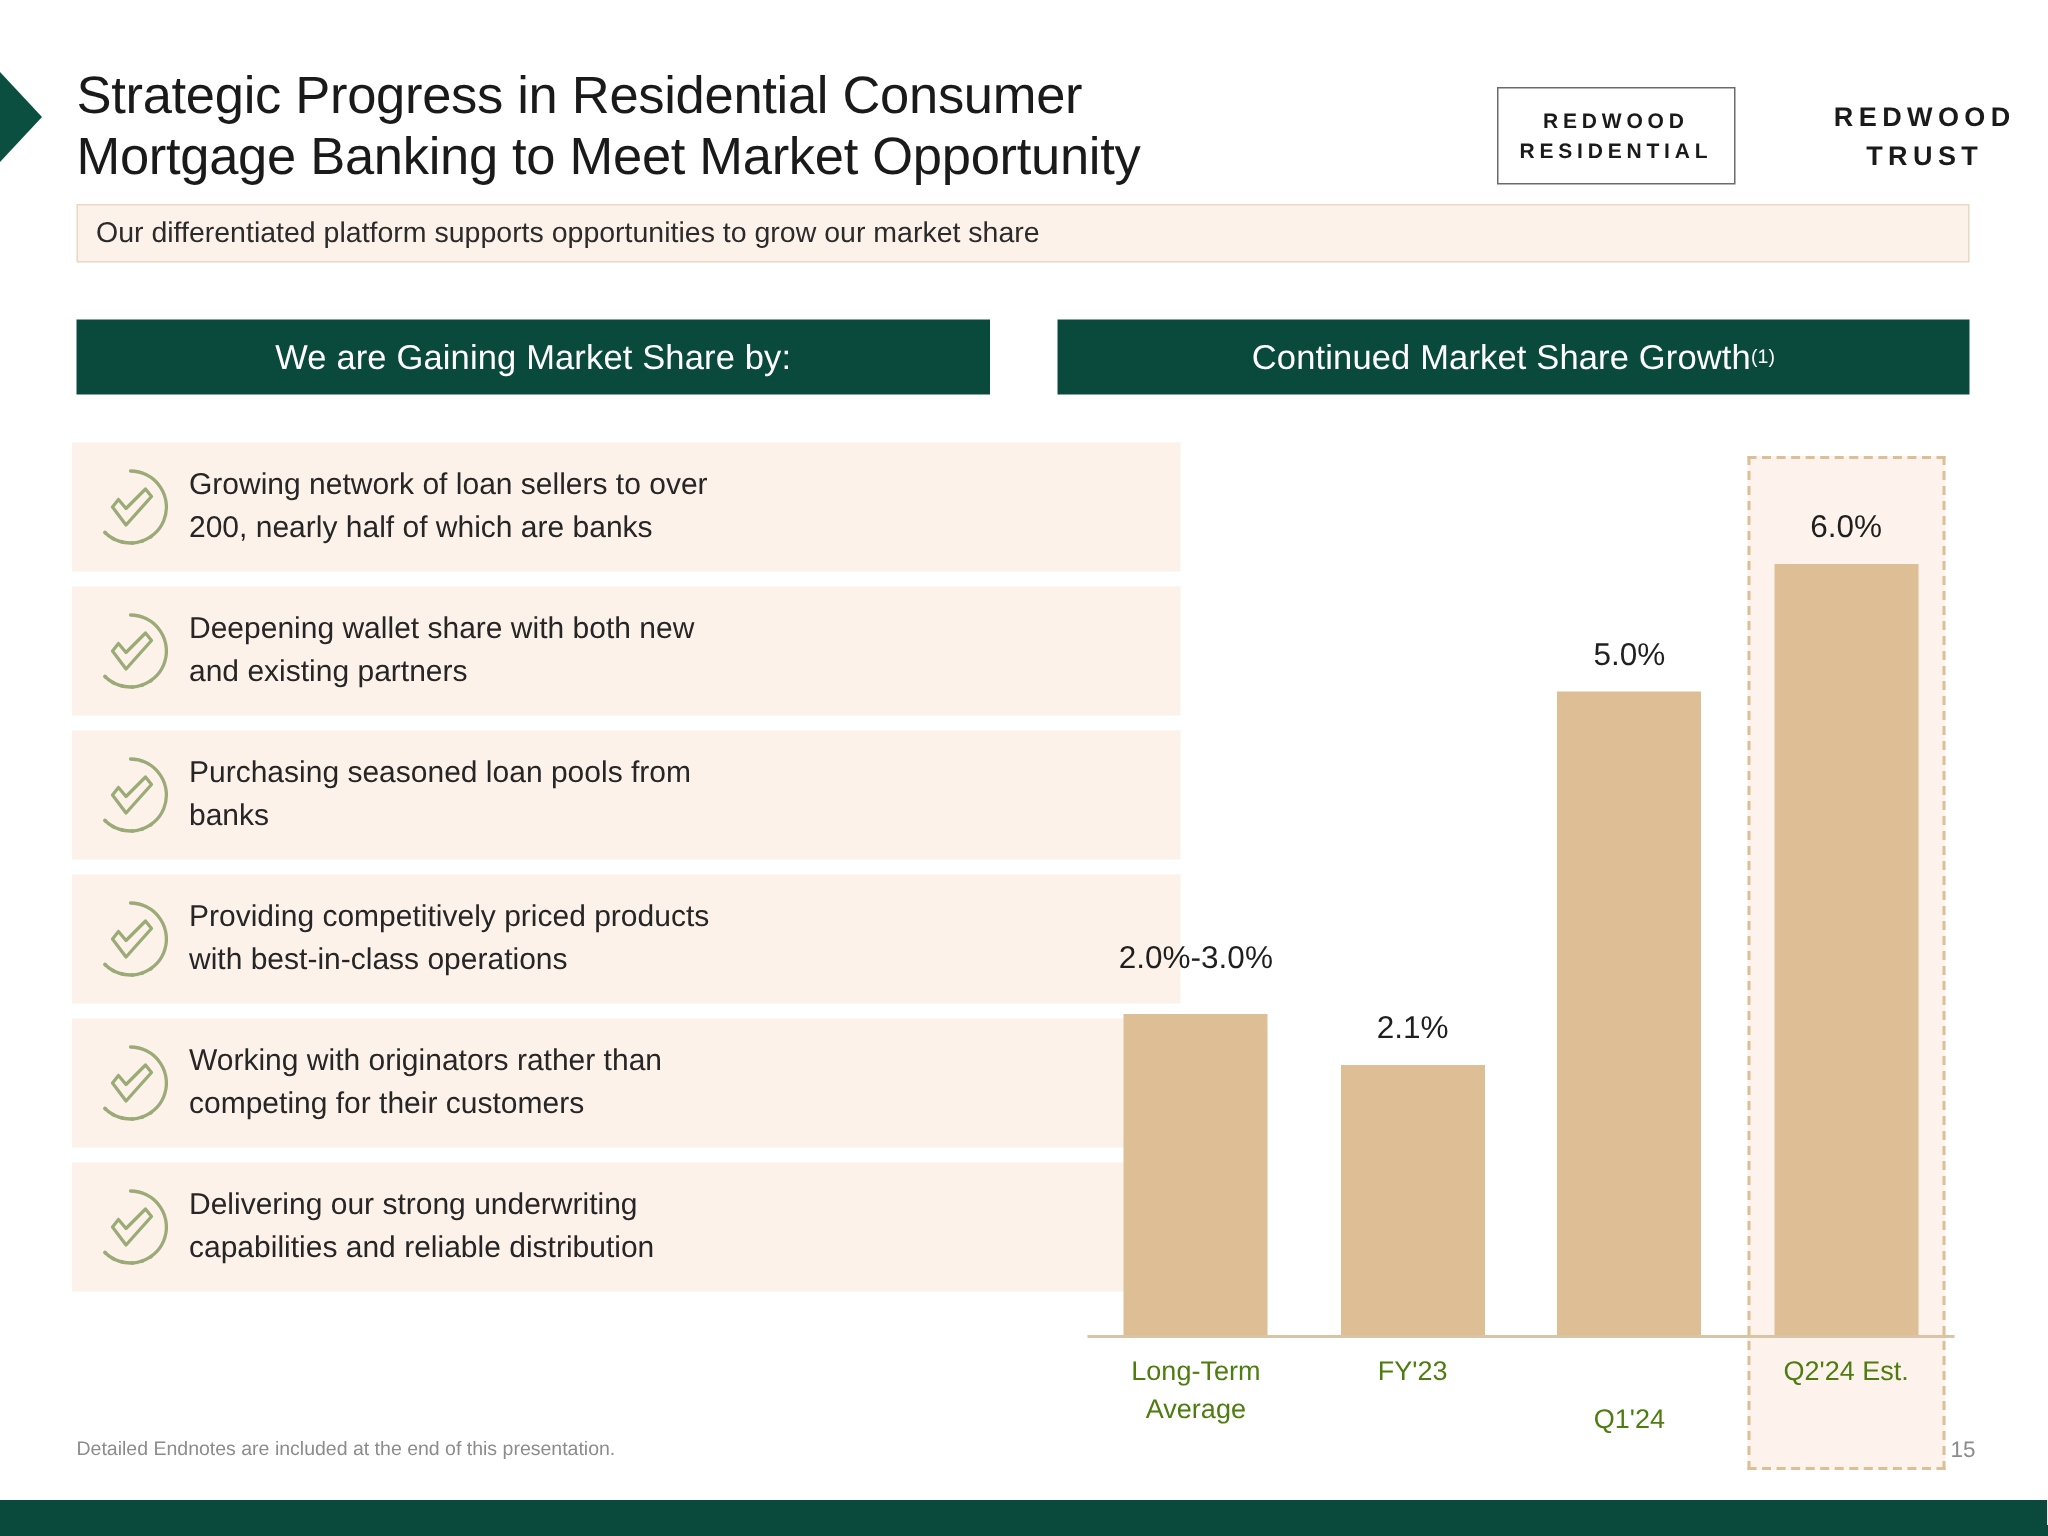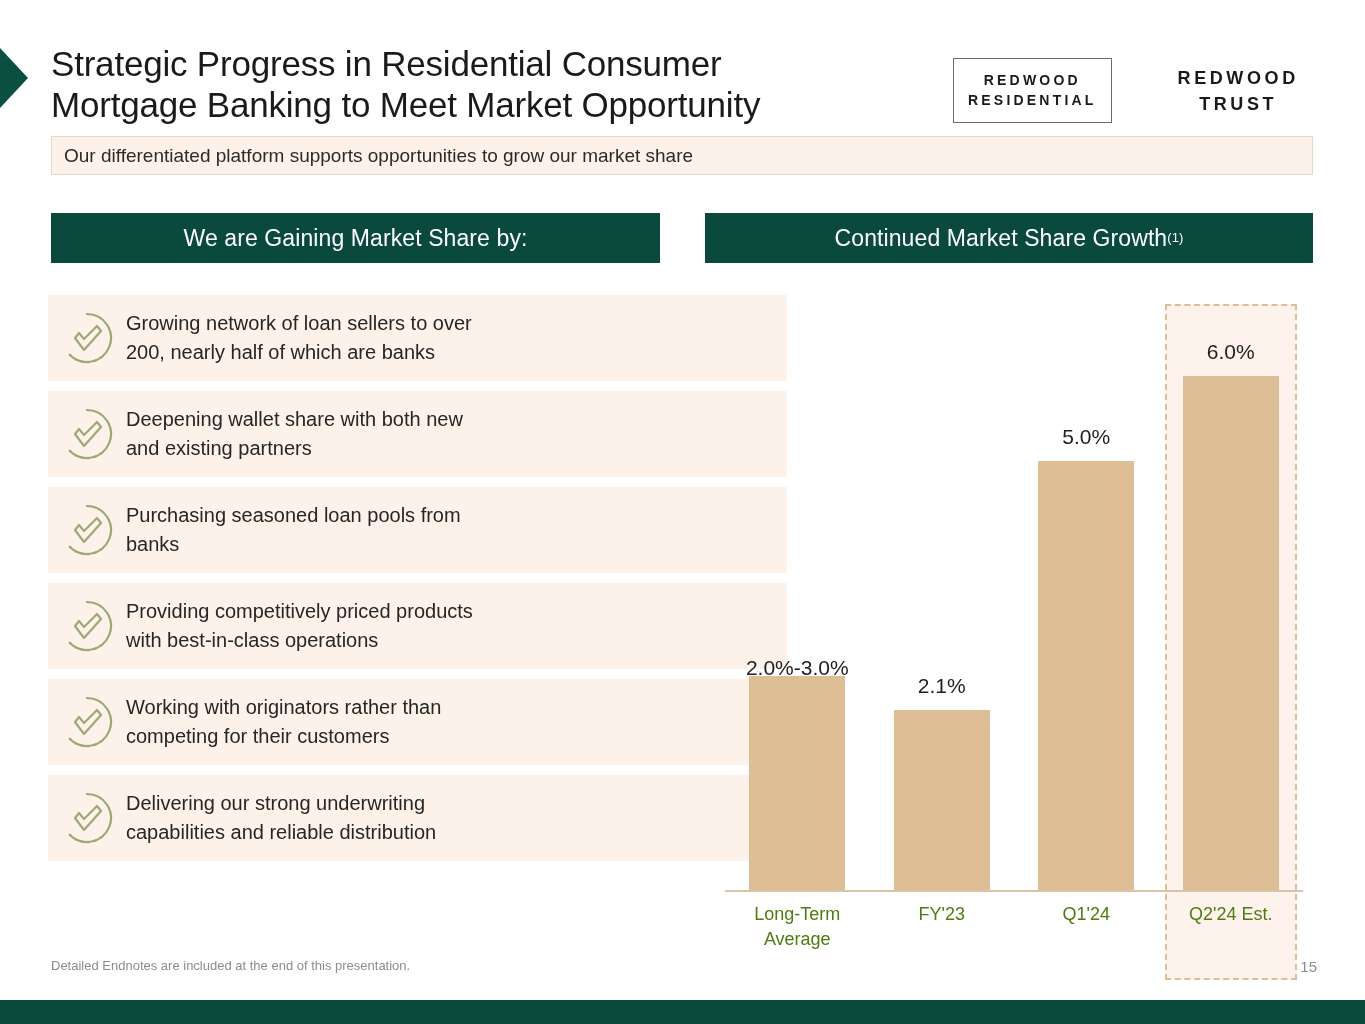--- a/index.html
+++ b/index.html
@@ -39,21 +39,21 @@
     line-height: 41px;
     color: #1a1a1a;
     font-weight: 400;
     letter-spacing: -0.2px;
   }
   .slide-title .t-line { display: block; }
 
   .logo-block {
     position: absolute;
     top: 58px;
-    left: 953px;
+    left: 998px;
     display: flex;
     align-items: center;
     gap: 0px;
   }
   .logo-boxed {
     border: 1.5px solid #6b6b6b;
     padding: 11px 14px 12px 14px;
     text-align: center;
     line-height: 20px;
   }
@@ -320,33 +320,33 @@
         </div>
         <div class="bullet-text"><span>Delivering our strong underwriting</span><br><span>capabilities and reliable distribution</span></div>
       </div>
     </div>
 
   <div id="chart">
     <div class="chart-plot" id="chart-plot">
         <div class="highlight-box" style="left: 439.75px; width: 132px; top: 13.7143px; height: 676.286px;"></div>
         <div class="bar-group" style="left: 24.25px; height: 600px;">
           <div class="bar" style="height: 214.286px; background: rgb(222, 191, 149);"></div>
-          <div class="bar-label" style="bottom: 210px;">2.0%-3.0%</div>
+          <div class="bar-label" style="bottom: 239px;">2.0%-3.0%</div>
         </div>
         <div class="cat-label" style="left: 24.25px;"><span>Long-Term</span><br><span>Average</span></div>
         <div class="bar-group" style="left: 168.75px; height: 600px;">
           <div class="bar" style="height: 180px; background: rgb(222, 191, 149);"></div>
           <div class="bar-label" style="bottom: 192px;">2.1%</div>
         </div>
         <div class="cat-label" style="left: 168.75px;"><span>FY'23</span></div>
         <div class="bar-group" style="left: 313.25px; height: 600px;">
           <div class="bar" style="height: 428.571px; background: rgb(222, 191, 149);"></div>
           <div class="bar-label" style="bottom: 440.571px;">5.0%</div>
         </div>
-        <div class="cat-label" style="left: 313.25px;"><span>Q1'24</span></div>
+        <div class="cat-label" style="left: 313.25px; margin-top: 32px;"><span>Q1'24</span></div>
         <div class="bar-group" style="left: 457.75px; height: 600px;">
           <div class="bar" style="height: 514.286px; background: rgb(222, 191, 149);"></div>
           <div class="bar-label" style="bottom: 526.286px;">6.0%</div>
         </div>
         <div class="cat-label" style="left: 457.75px;"><span>Q2'24 Est.</span></div>
       </div>
     <div class="axis-line"></div>
   </div>
 
   <div class="footnote">Detailed Endnotes are included at the end of this presentation.</div>

